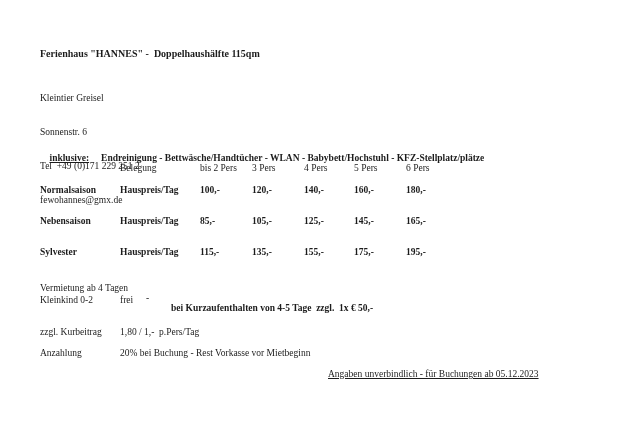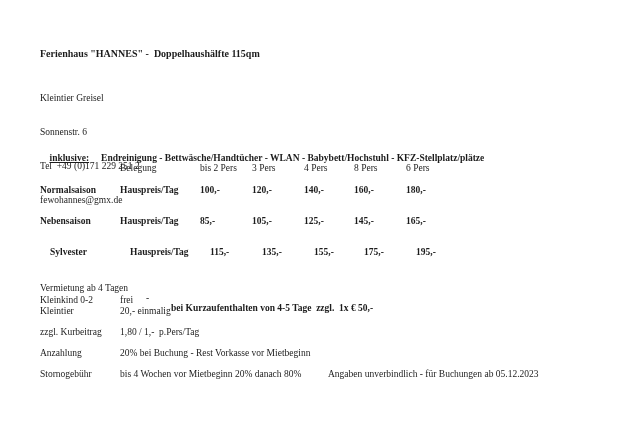--- a/index.html
+++ b/index.html
@@ -20,37 +20,37 @@
   .inc-text{padding-left:12px;}
   .trow{
     position:absolute;left:40px;
     display:grid;
     grid-template-columns:80px 80px 52px 52px 50px 52px 52px;
     white-space:pre;
   }
   .thead{top:163px;font-weight:normal;}
   .tr1{top:185px;font-weight:bold;}
   .tr2{top:216px;font-weight:bold;}
-  .tr3{top:247px;font-weight:bold;margin-left:10px;}
+  .tr3{top:247px;font-weight:bold;}
   .rental{left:40px;top:273px;width:540px;height:12px;text-align:right;}
   .rental .seg1{position:absolute;left:0;white-space:pre;}
   .rental .dash{position:absolute;left:106px;white-space:pre;}
   .rental .seg2{position:absolute;left:131px;font-weight:bold;white-space:pre;}
   .frow{
     position:absolute;left:40px;
     display:grid;
     grid-template-columns:80px auto;
     white-space:pre;
   }
   .f1{top:295px;}
   .f2{top:306px;}
   .f3{top:327px;}
   .f4{top:348px;}
   .f5{top:369px;}
-  .disclaimer{left:328px;top:369px;}
+  .disclaimer{left:328px;top:369px;text-decoration:underline;}
 </style>
 </head>
 <body>
 
 <div class="page">
 
   <div class="abs title">Ferienhaus "HANNES" -  Doppelhaushälfte 115qm</div>
 
   <div class="abs contact">
     <div>Kleintier Greisel</div>
@@ -62,21 +62,21 @@
   <div class="abs inclusive">
     <span class="inc-label">inklusive:</span><span class="inc-text">Endreinigung - Bettwäsche/Handtücher - WLAN - Babybett/Hochstuhl - KFZ-Stellplatz/plätze</span>
   </div>
 
   <div class="trow thead">
     <span></span>
     <span>Belegung</span>
     <span>bis 2 Pers</span>
     <span>3 Pers</span>
     <span>4 Pers</span>
-    <span>8 Pers</span>
+    <span>5 Pers</span>
     <span>6 Pers</span>
   </div>
 
   <div class="trow tr1">
     <span>Normalsaison</span>
     <span>Hauspreis/Tag</span>
     <span>100,-</span>
     <span>120,-</span>
     <span>140,-</span>
     <span>160,-</span>
@@ -106,32 +106,24 @@
   <div class="abs rental">
     <span class="seg1">Vermietung ab 4 Tagen</span>
     <span class="dash">-</span>
     <span class="seg2">bei Kurzaufenthalten von 4-5 Tage  zzgl.  1x € 50,-</span>
   </div>
 
   <div class="frow f1">
     <span>Kleinkind 0-2</span>
     <span>frei</span>
   </div>
-  <div class="frow f2">
-    <span>Kleintier</span>
-    <span>20,- einmalig</span>
-  </div>
   <div class="frow f3">
     <span>zzgl. Kurbeitrag</span>
     <span>1,80 / 1,-  p.Pers/Tag</span>
   </div>
   <div class="frow f4">
     <span>Anzahlung</span>
     <span>20% bei Buchung - Rest Vorkasse vor Mietbeginn</span>
   </div>
-  <div class="frow f5">
-    <span>Stornogebühr</span>
-    <span>bis 4 Wochen vor Mietbeginn 20% danach 80%</span>
-  </div>
 
   <div class="abs disclaimer">Angaben unverbindlich - für Buchungen ab 05.12.2023</div>
 
 </div>
 
 </body></html>

